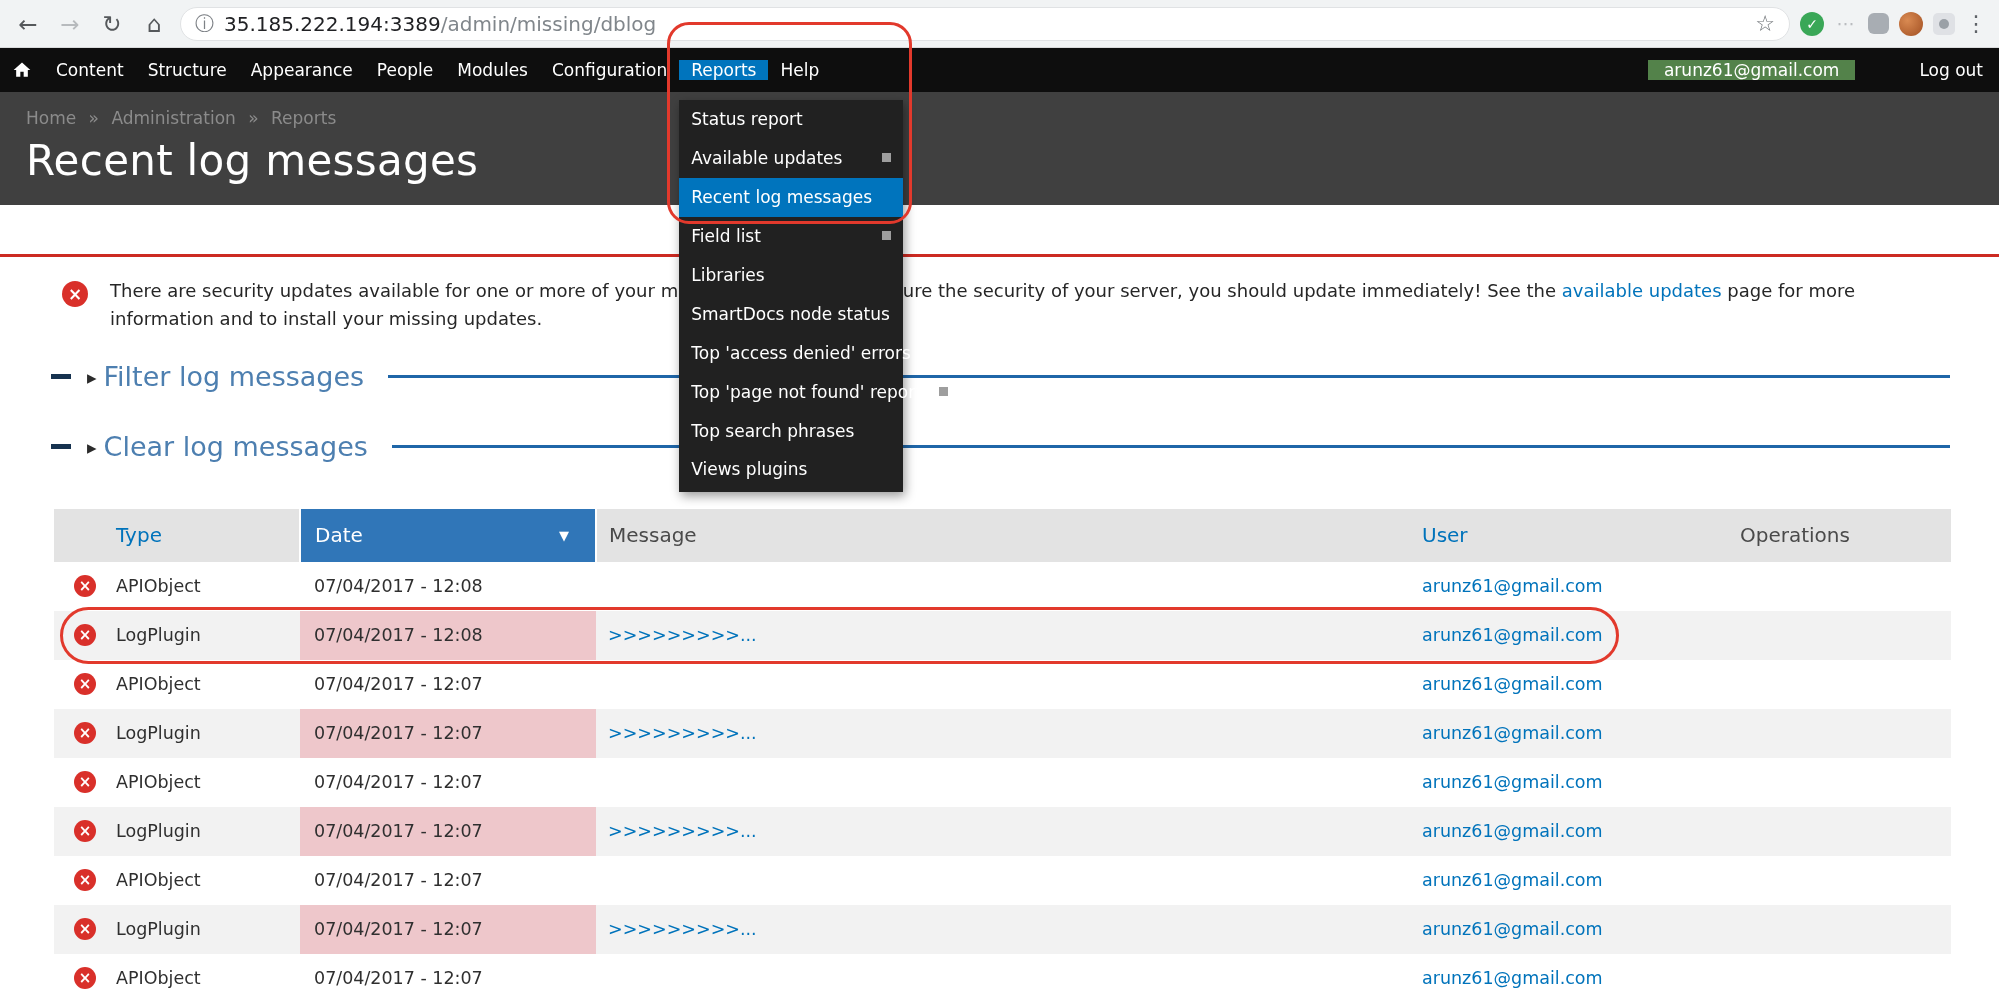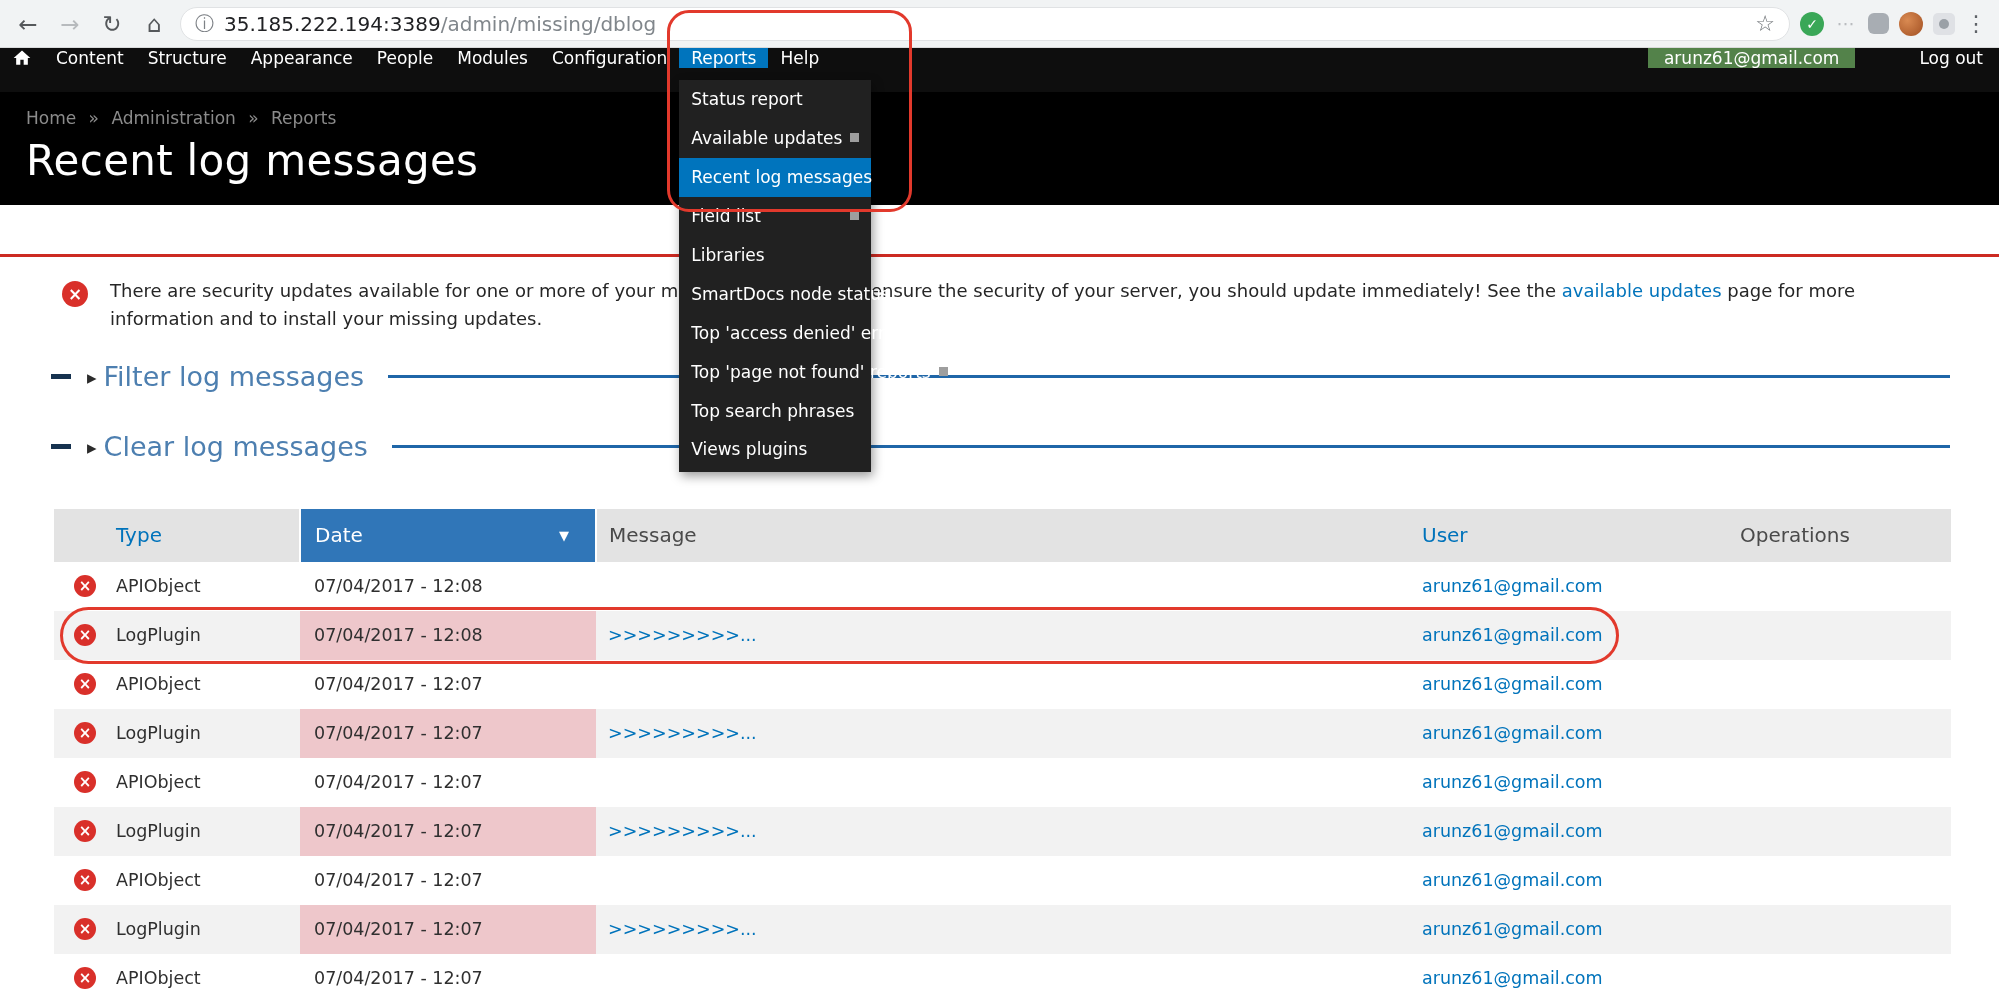--- a/index.html
+++ b/index.html
@@ -31,55 +31,55 @@
   .ext-dots { background: transparent; color: #b9bcbf; font-size: 18px; letter-spacing: 1px; }
   .ext-gray { background: #a8adb3; border-radius: 6px; width: 21px; height: 21px; }
   .ext-orange { background: radial-gradient(circle at 35% 35%, #d98a52, #a14f22); }
   .ext-avatar { background: #dfe1e5; border-radius: 5px; width: 22px; height: 22px; }
   .ext-avatar::after { content: ""; display: block; width: 10px; height: 10px; margin: 6px auto; border-radius: 50%; background: #9aa0a6; }
   .menu-dots { color: #5f6368; font-size: 22px; width: 22px; text-align: center; cursor: pointer; flex: none; }
 
   
   .admin-toolbar {
     height: 44px; background: #0e0e0e; color: #ffffff;
-    display: flex; align-items: flex-start; font-size: 17px; position: relative; z-index: 40;
+    display: flex; align-items: center; font-size: 17px; position: relative; z-index: 40;
   }
   .tb-item { display: flex; align-items: center; padding: 0 12px; cursor: pointer; white-space: nowrap; }
   .tb-item.active { background: #0074bd; position: relative; }
   .tb-home svg { width: 20px; height: 20px; fill: #ffffff; display: block; }
   .tb-account {
     margin-left: auto; background: #53824a; color: #ffffff;
     display: flex; align-items: center; padding: 0 16px; cursor: pointer; white-space: nowrap;
   }
   .tb-logout { display: flex; align-items: center; padding: 0 16px; cursor: pointer; white-space: nowrap; margin-left: 48px; }
 
   
   .dropdown {
-    position: absolute; top: 32px; left: 0; width: 192px;
+    position: absolute; top: 40px; left: 0; width: 224px;
     background: #212121; z-index: 50; padding-bottom: 3px;
     box-shadow: 2px 4px 10px rgba(0,0,0,.4);
   }
   .dd-item {
     display: flex; align-items: flex-start; padding: 8px 12px;
     color: #ffffff; font-size: 17px; line-height: 1.35; cursor: pointer;
   }
   .dd-item.active { background: #0074bd; }
   .dd-label { flex: 1; }
   .dd-badge { display: none; width: 9px; height: 9px; background: #9e9e9e; margin: 6px 0 0 8px; flex: none; }
   .dd-item.has-badge .dd-badge { display: block; }
 
   
   .menu-annotation {
     position: absolute; left: -12px; top: -38px; width: 245px; height: 202px;
     border: 3px solid #e2392c; border-radius: 22px;
     z-index: 80; pointer-events: none;
   }
 
   
-  .page-header { height: 113px; background: #000000; padding: 16px 26px 0; }
+  .page-header { height: 113px; background: #404040; padding: 16px 26px 0; }
   .breadcrumb { color: #8b8b8b; font-size: 17px; }
   .breadcrumb span { margin-right: 7px; }
   .page-title { color: #ffffff; font-size: 42px; font-weight: 400; margin-top: 8px; letter-spacing: .3px; }
 
   
   .messages {
     margin-top: 49px; border-top: 3px solid #cc2a22;
     padding: 20px 90px 22px 62px; display: flex; gap: 22px;
   }
   .error-badge {

